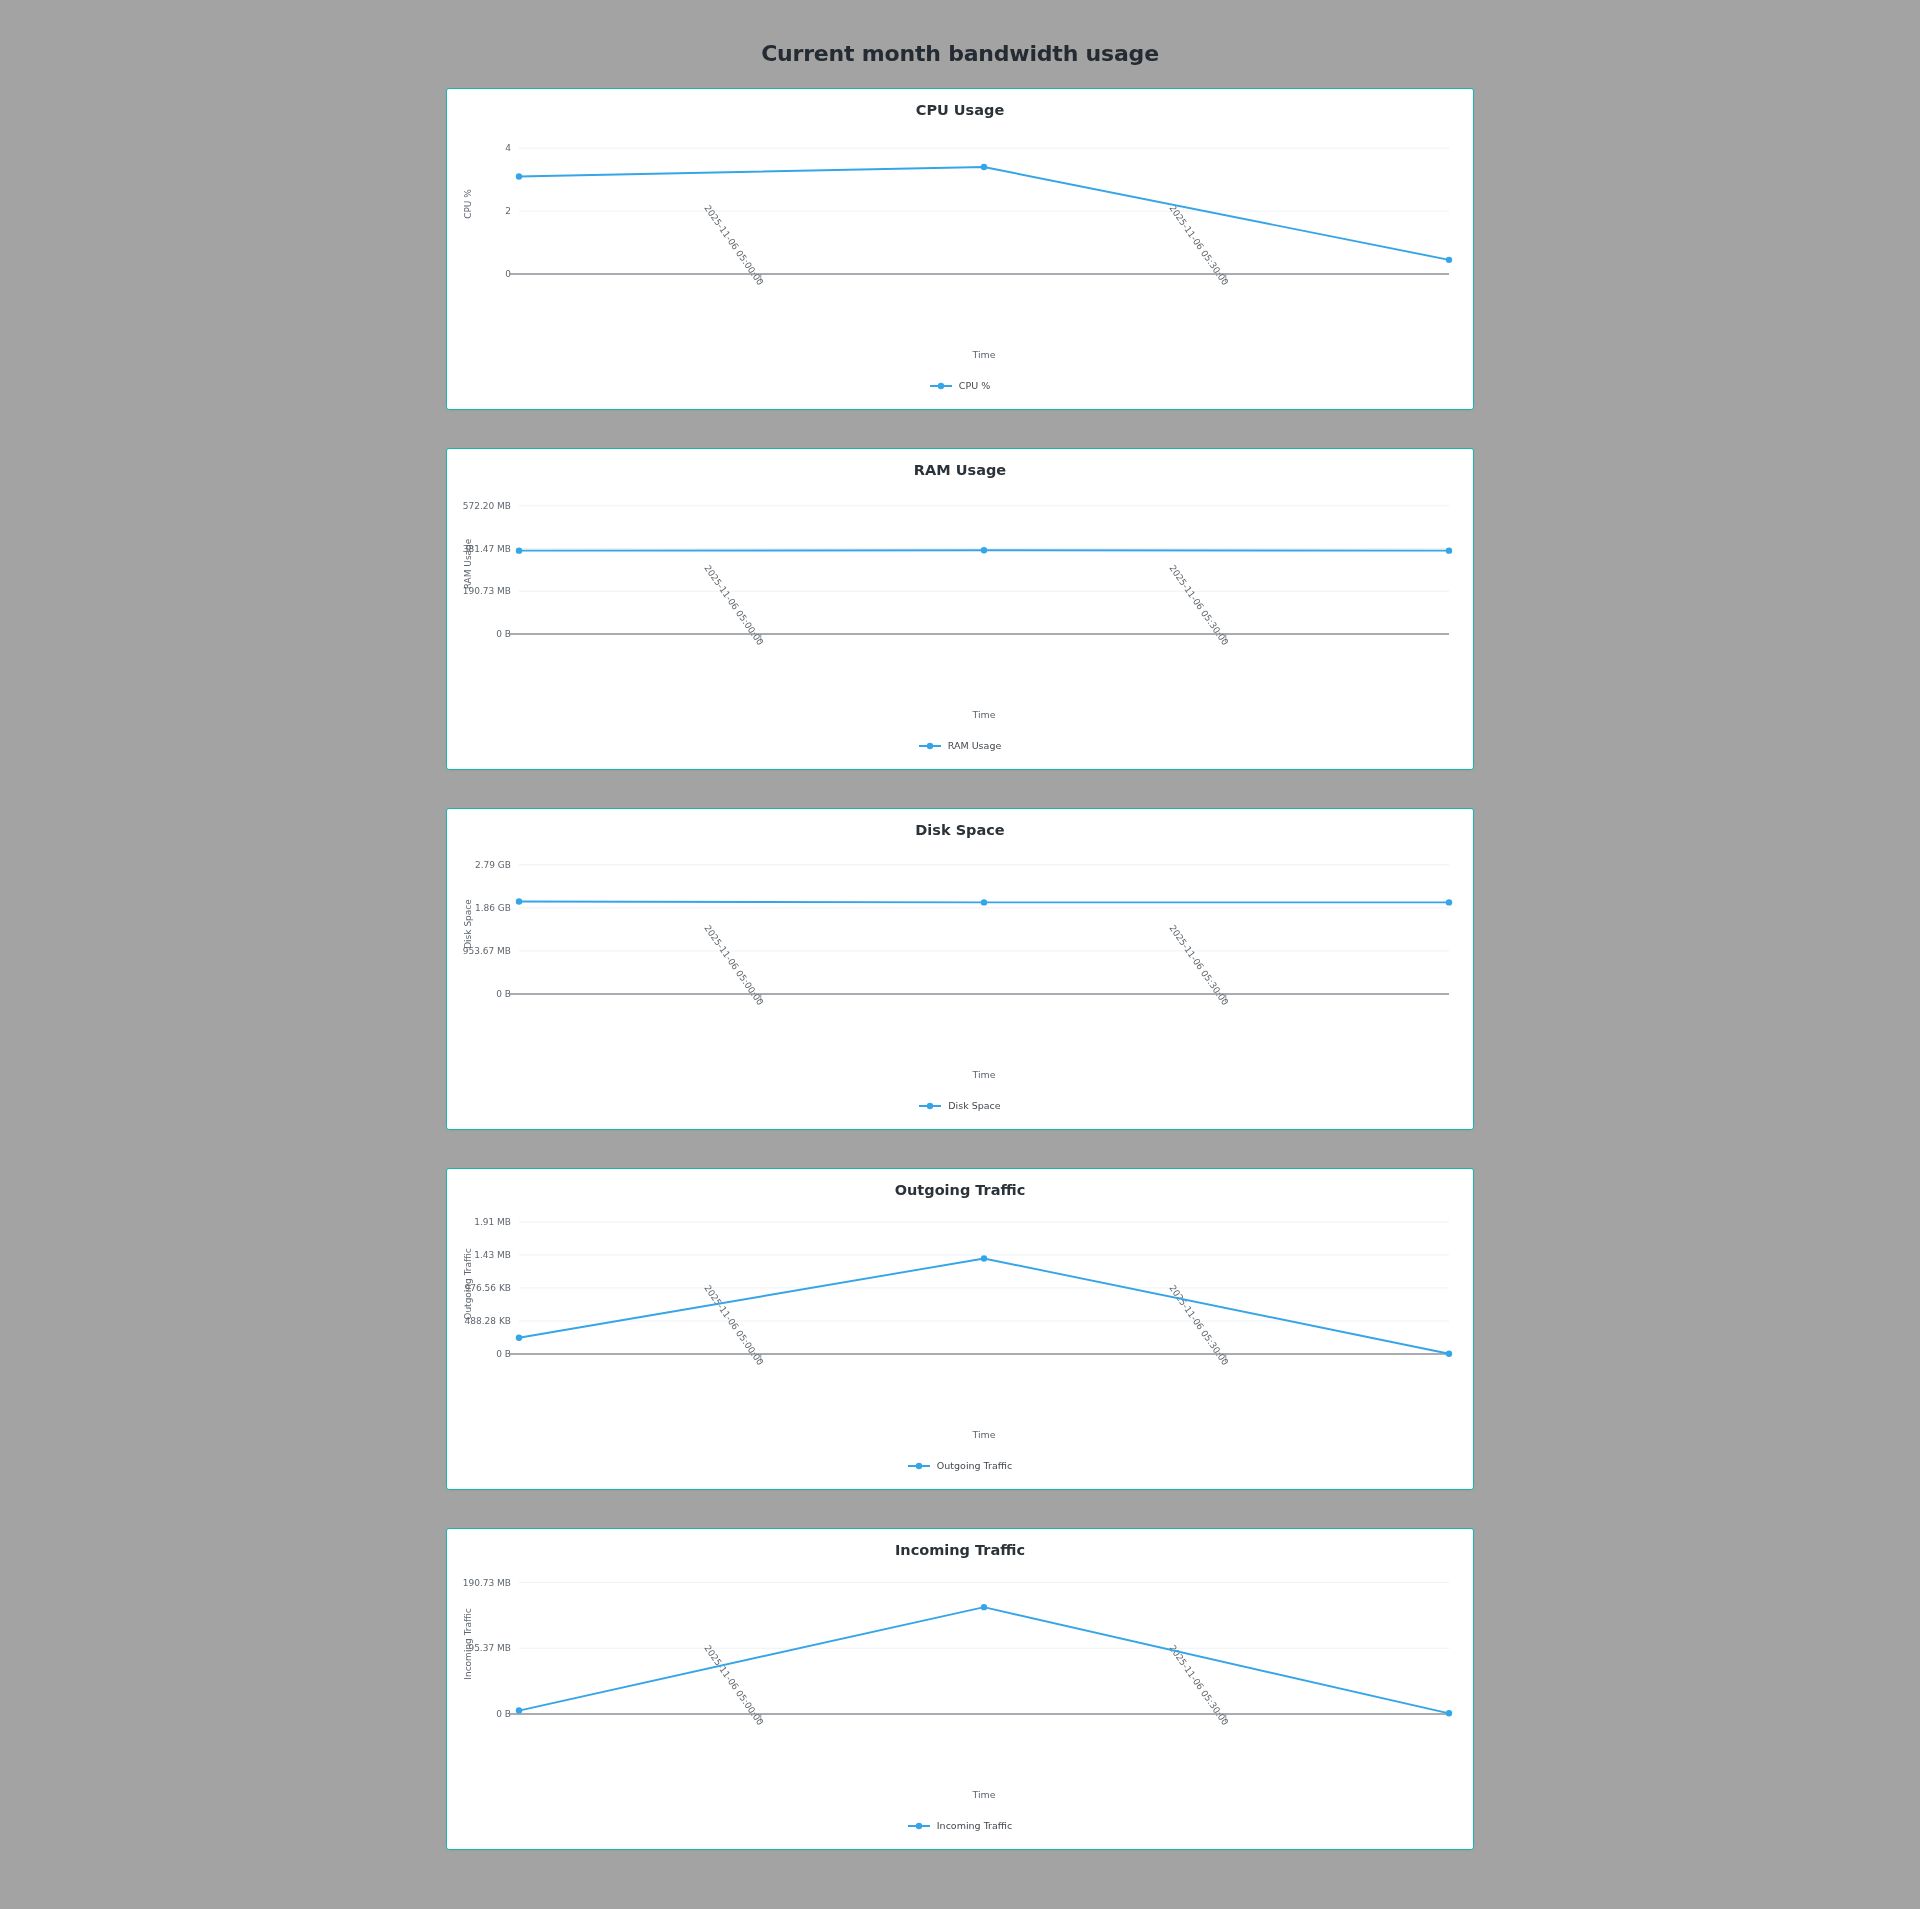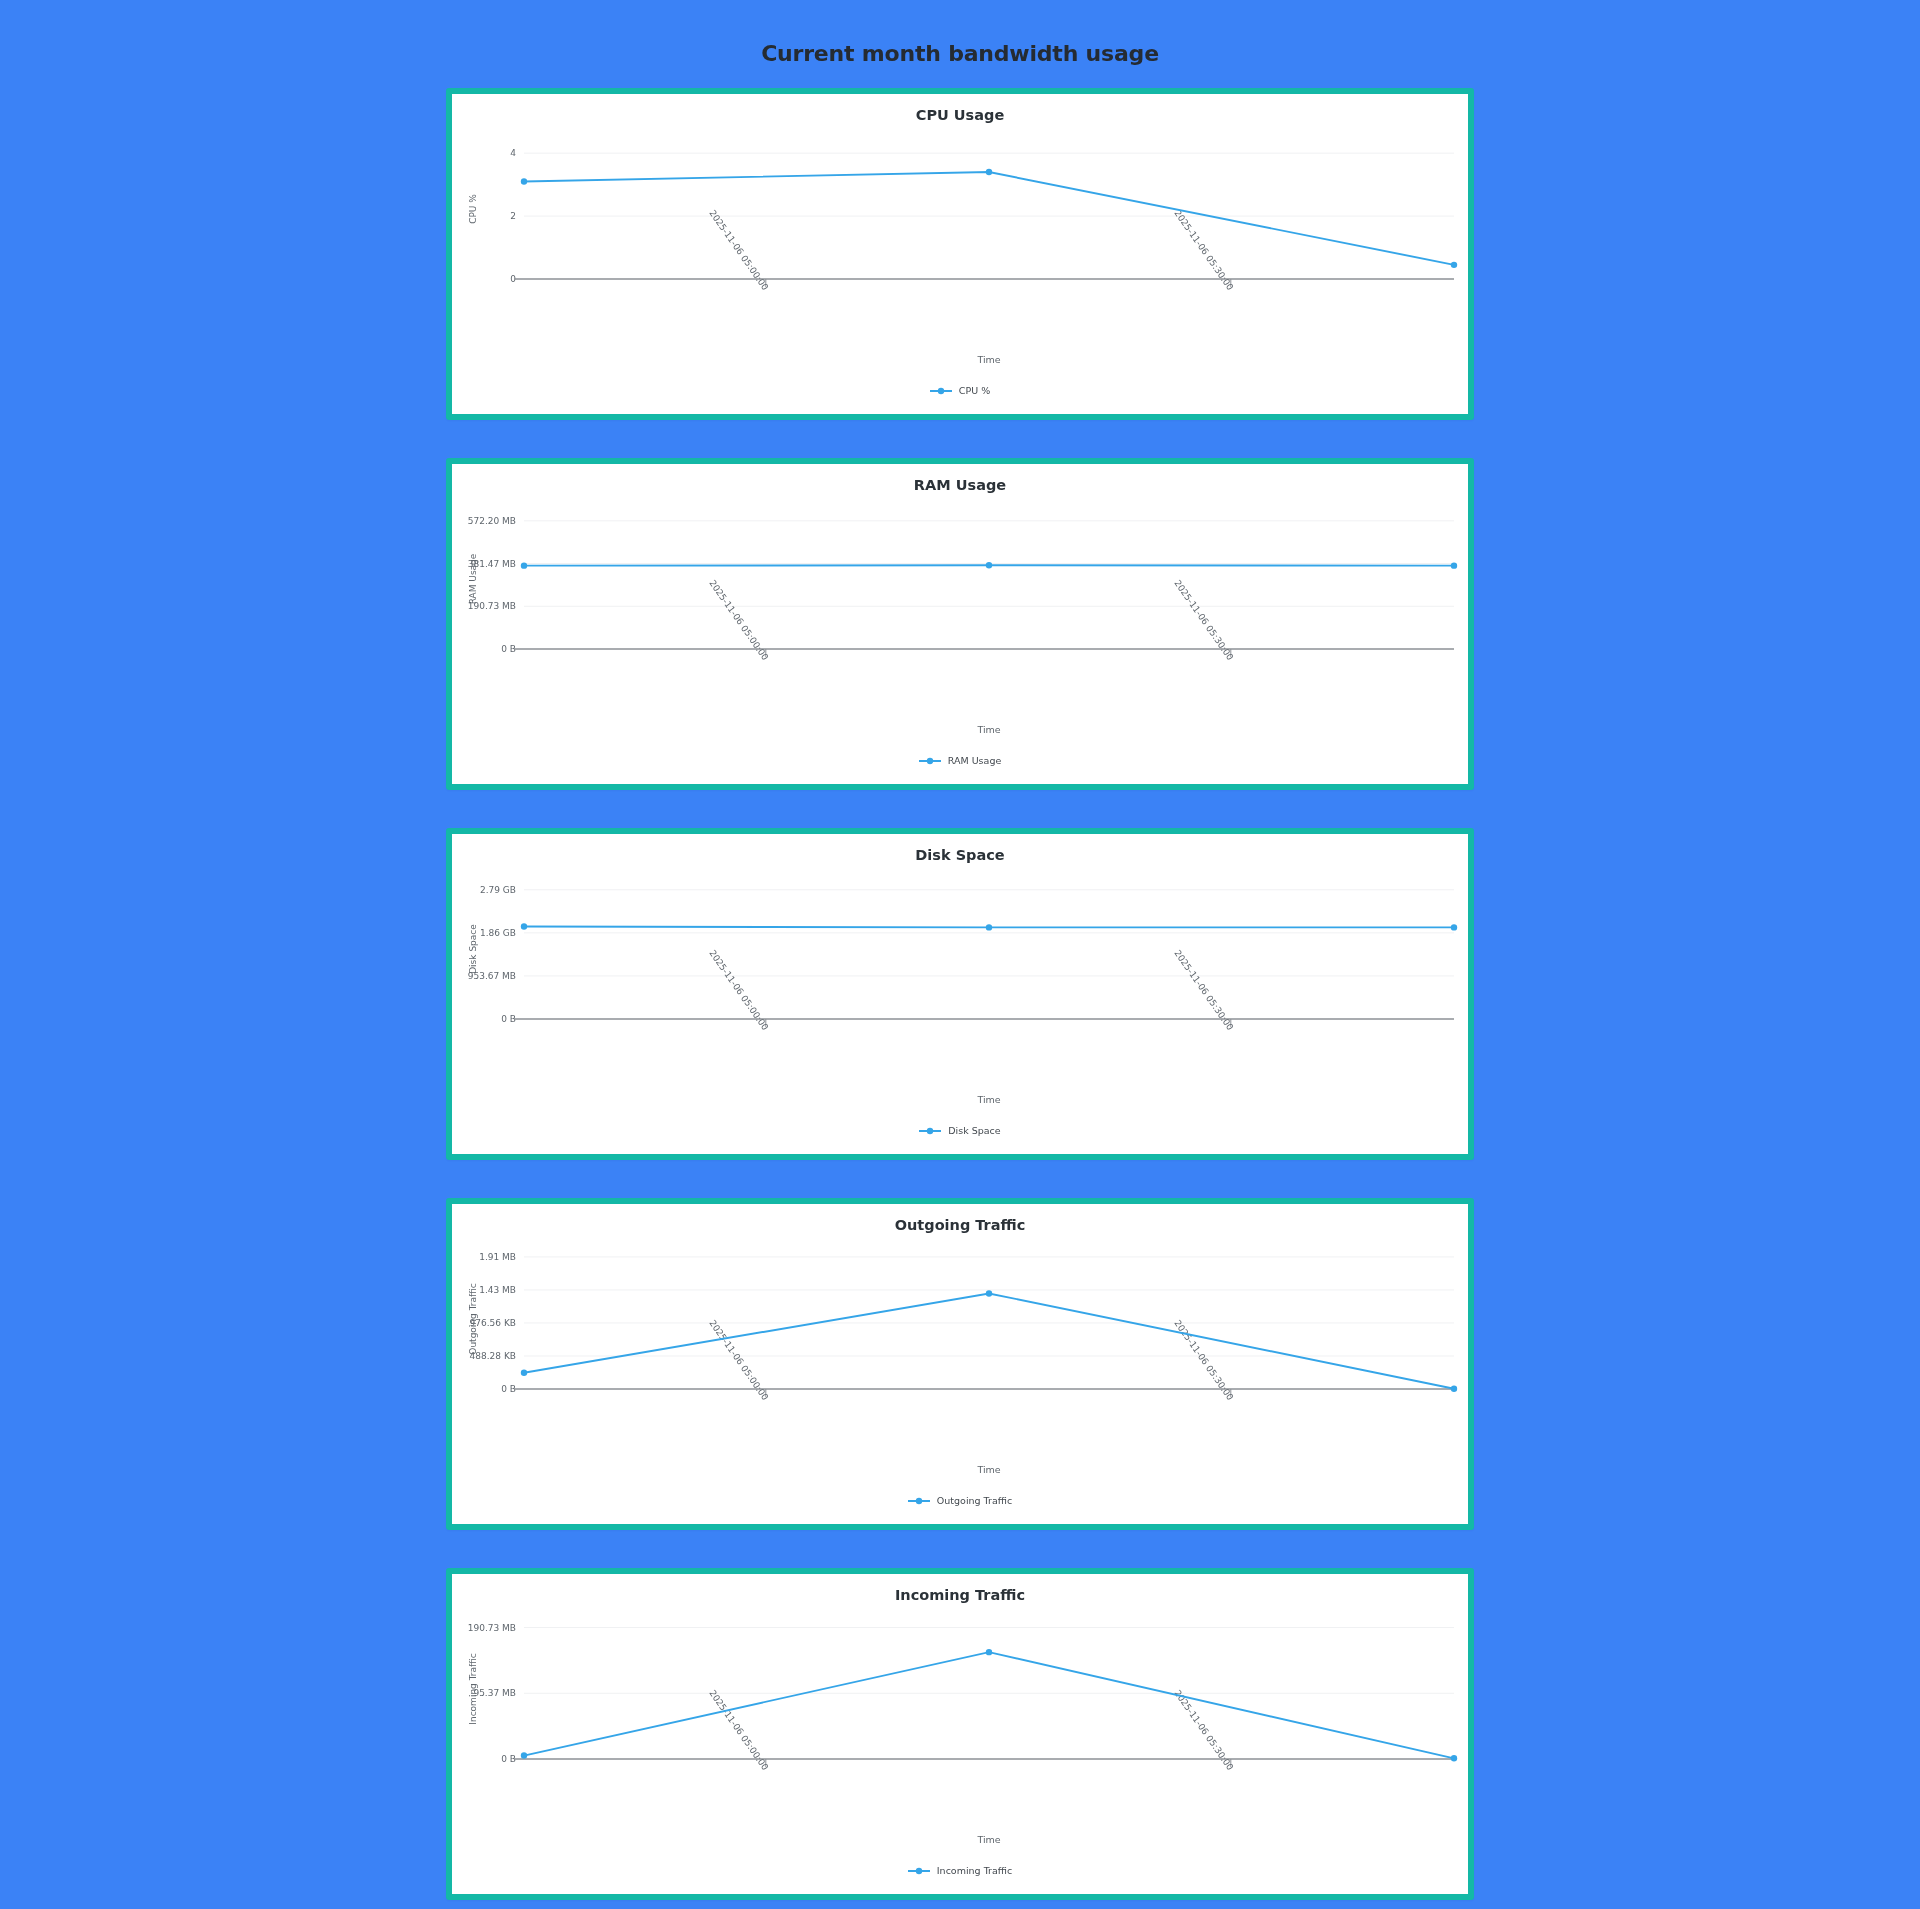--- a/index.html
+++ b/index.html
@@ -5,36 +5,36 @@
   * { box-sizing: border-box; }
   html, body {
     margin: 0; padding: 0;
     width: 1920px;
     background: #f4f6fa;
     font-family: "DejaVu Sans", "Liberation Sans", sans-serif;
   }
   #page {
     width: 1920px;
     min-height: 1909px;
-    background: #3b82f6;
+    background: #a3a3a3;
     padding-top: 1px;
   }
   .page-title {
     text-align: center;
     font-size: 22px;
     font-weight: bold;
     color: #252b32;
     margin: 40px 0 22px 0;
     letter-spacing: -0.2px;
   }
   .card {
     width: 1028px;
     margin: 0 auto 38px auto;
     background: #ffffff;
-    border: 6px solid #14b8a6;
+    border: 1px solid #14b8a6;
     border-radius: 3px;
     box-shadow: 0 1px 2px rgba(16,24,40,0.04);
     padding: 0 0 6px 0;
     position: relative;
   }
   .chart-title {
     text-align: center;
     font-size: 14.5px;
     font-weight: bold;
     color: #2b3238;

